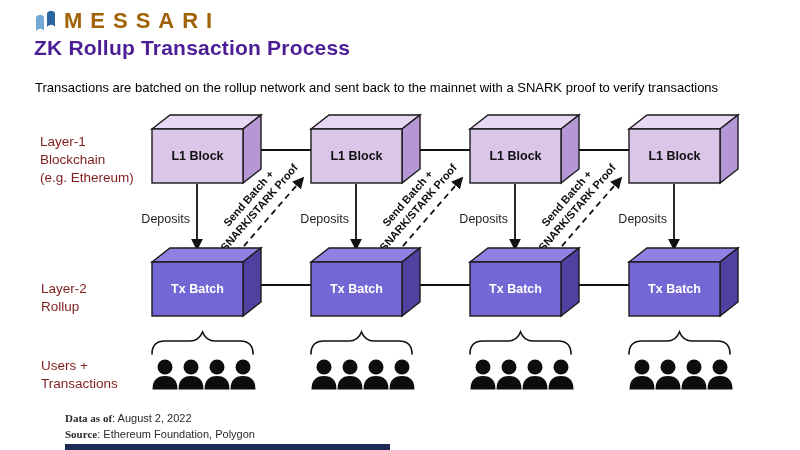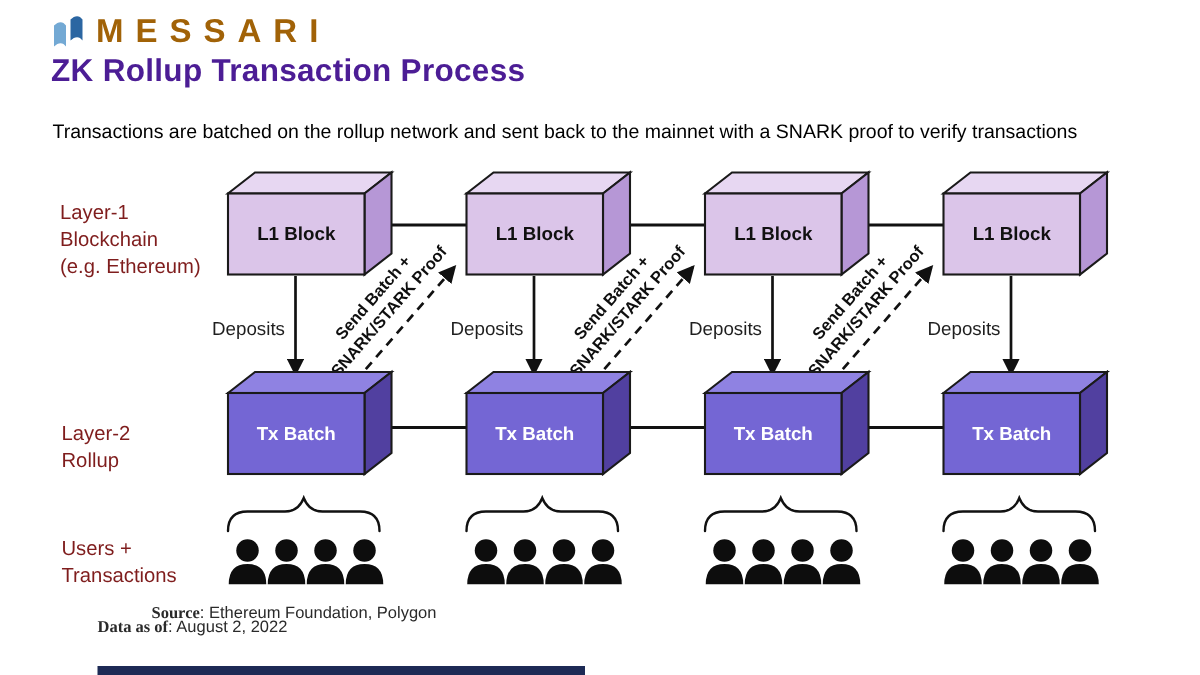--- a/index.html
+++ b/index.html
@@ -13,21 +13,21 @@
   .title{left:34px;top:36px;font-size:21px;font-weight:bold;color:#4c1d95;letter-spacing:.2px;}
   .subtitle{left:35px;top:80px;font-size:13px;color:#000000;}
   
   .rowlabel{font-size:13.5px;color:#7f1d1d;line-height:18px;white-space:pre-line;}
   .lbl-l1{left:40px;top:133px;}
   .lbl-l2{left:41px;top:280px;}
   .lbl-users{left:41px;top:336px;margin-top:21px;}
   
   .footnote{left:65px;font-size:11px;color:#2a2a2a;}
   .footnote b{font-weight:bold;font-family:Liberation Serif, serif;}
-  .fn1{top:412px;} .fn2{top:403px;margin-left:36px;}
+  .fn1{top:412px;} .fn2{top:428px;}
   .brandbar{left:65px;top:444px;width:325px;height:6px;background:#1d2a55;}
   svg text{font-family:"Liberation Sans", sans-serif;}
   .boxlabel{font-size:12.5px;font-weight:600;}
   .deplabel{font-size:12.5px;fill:#1f1f1f;}
   .sendlabel{font-size:11px;font-weight:600;fill:#0f0f0f;}
 </style>
 </head>
 <body>
 
 <div class="abs brandrow">

